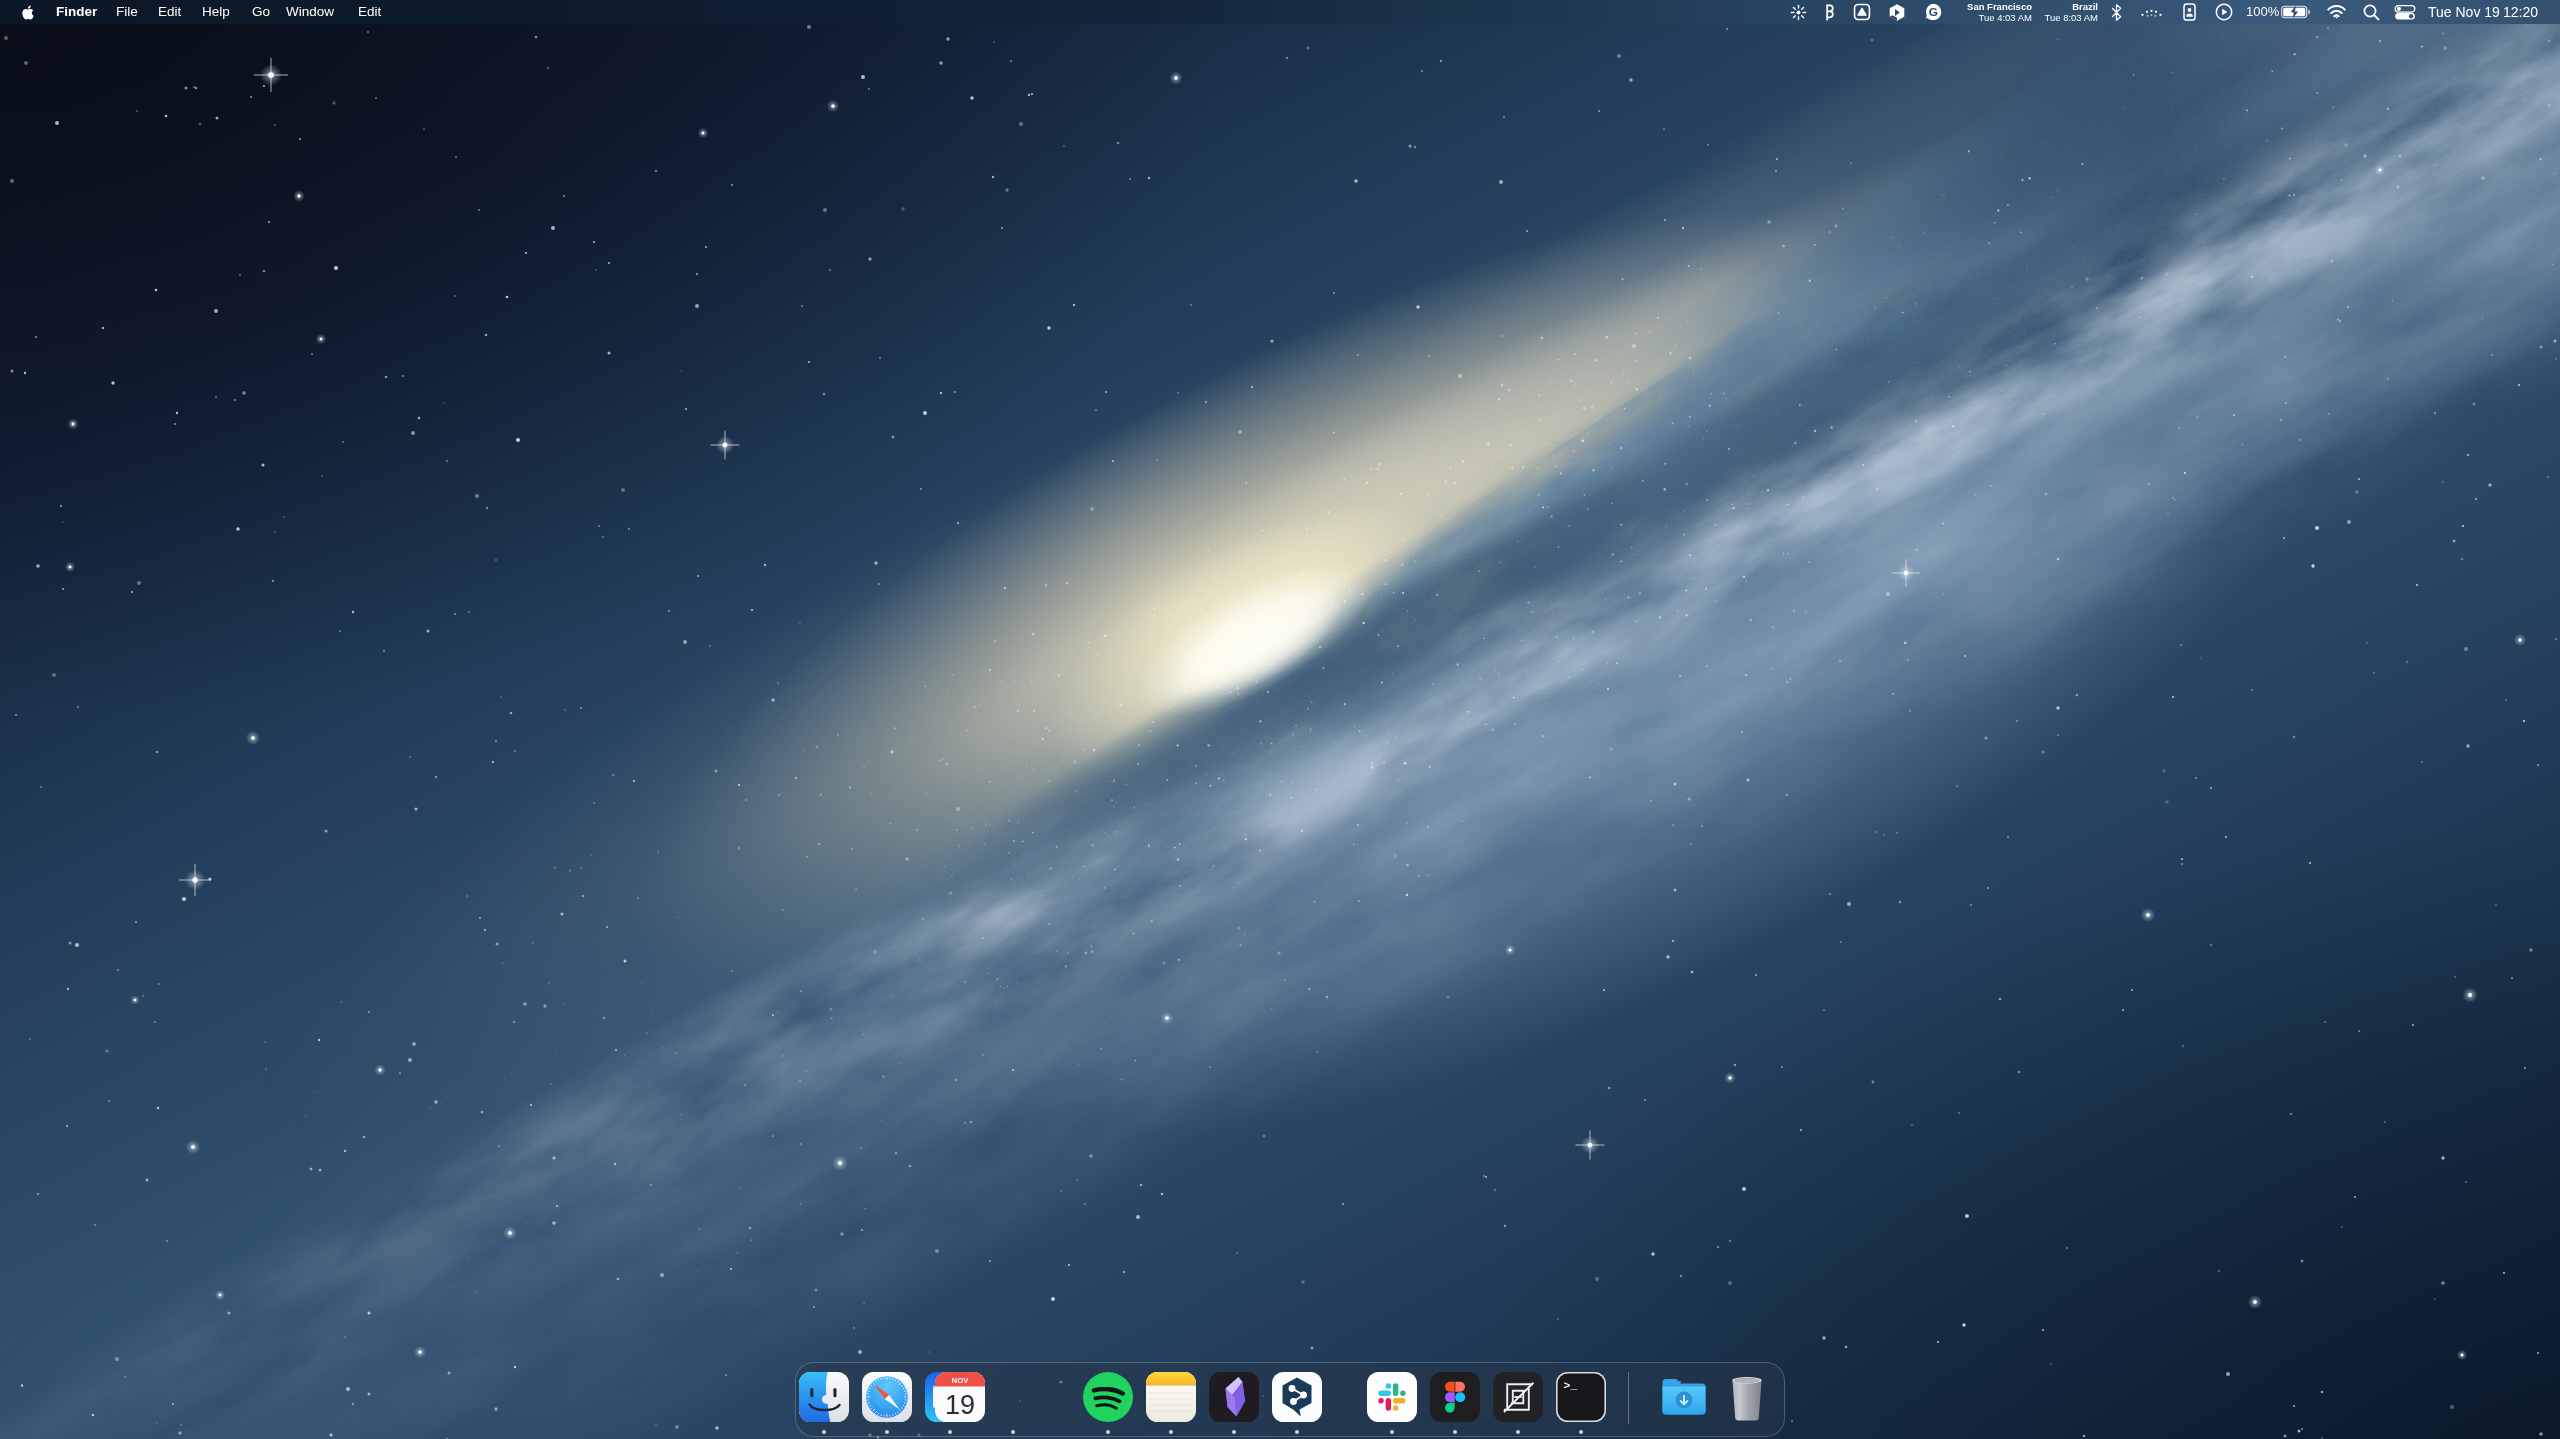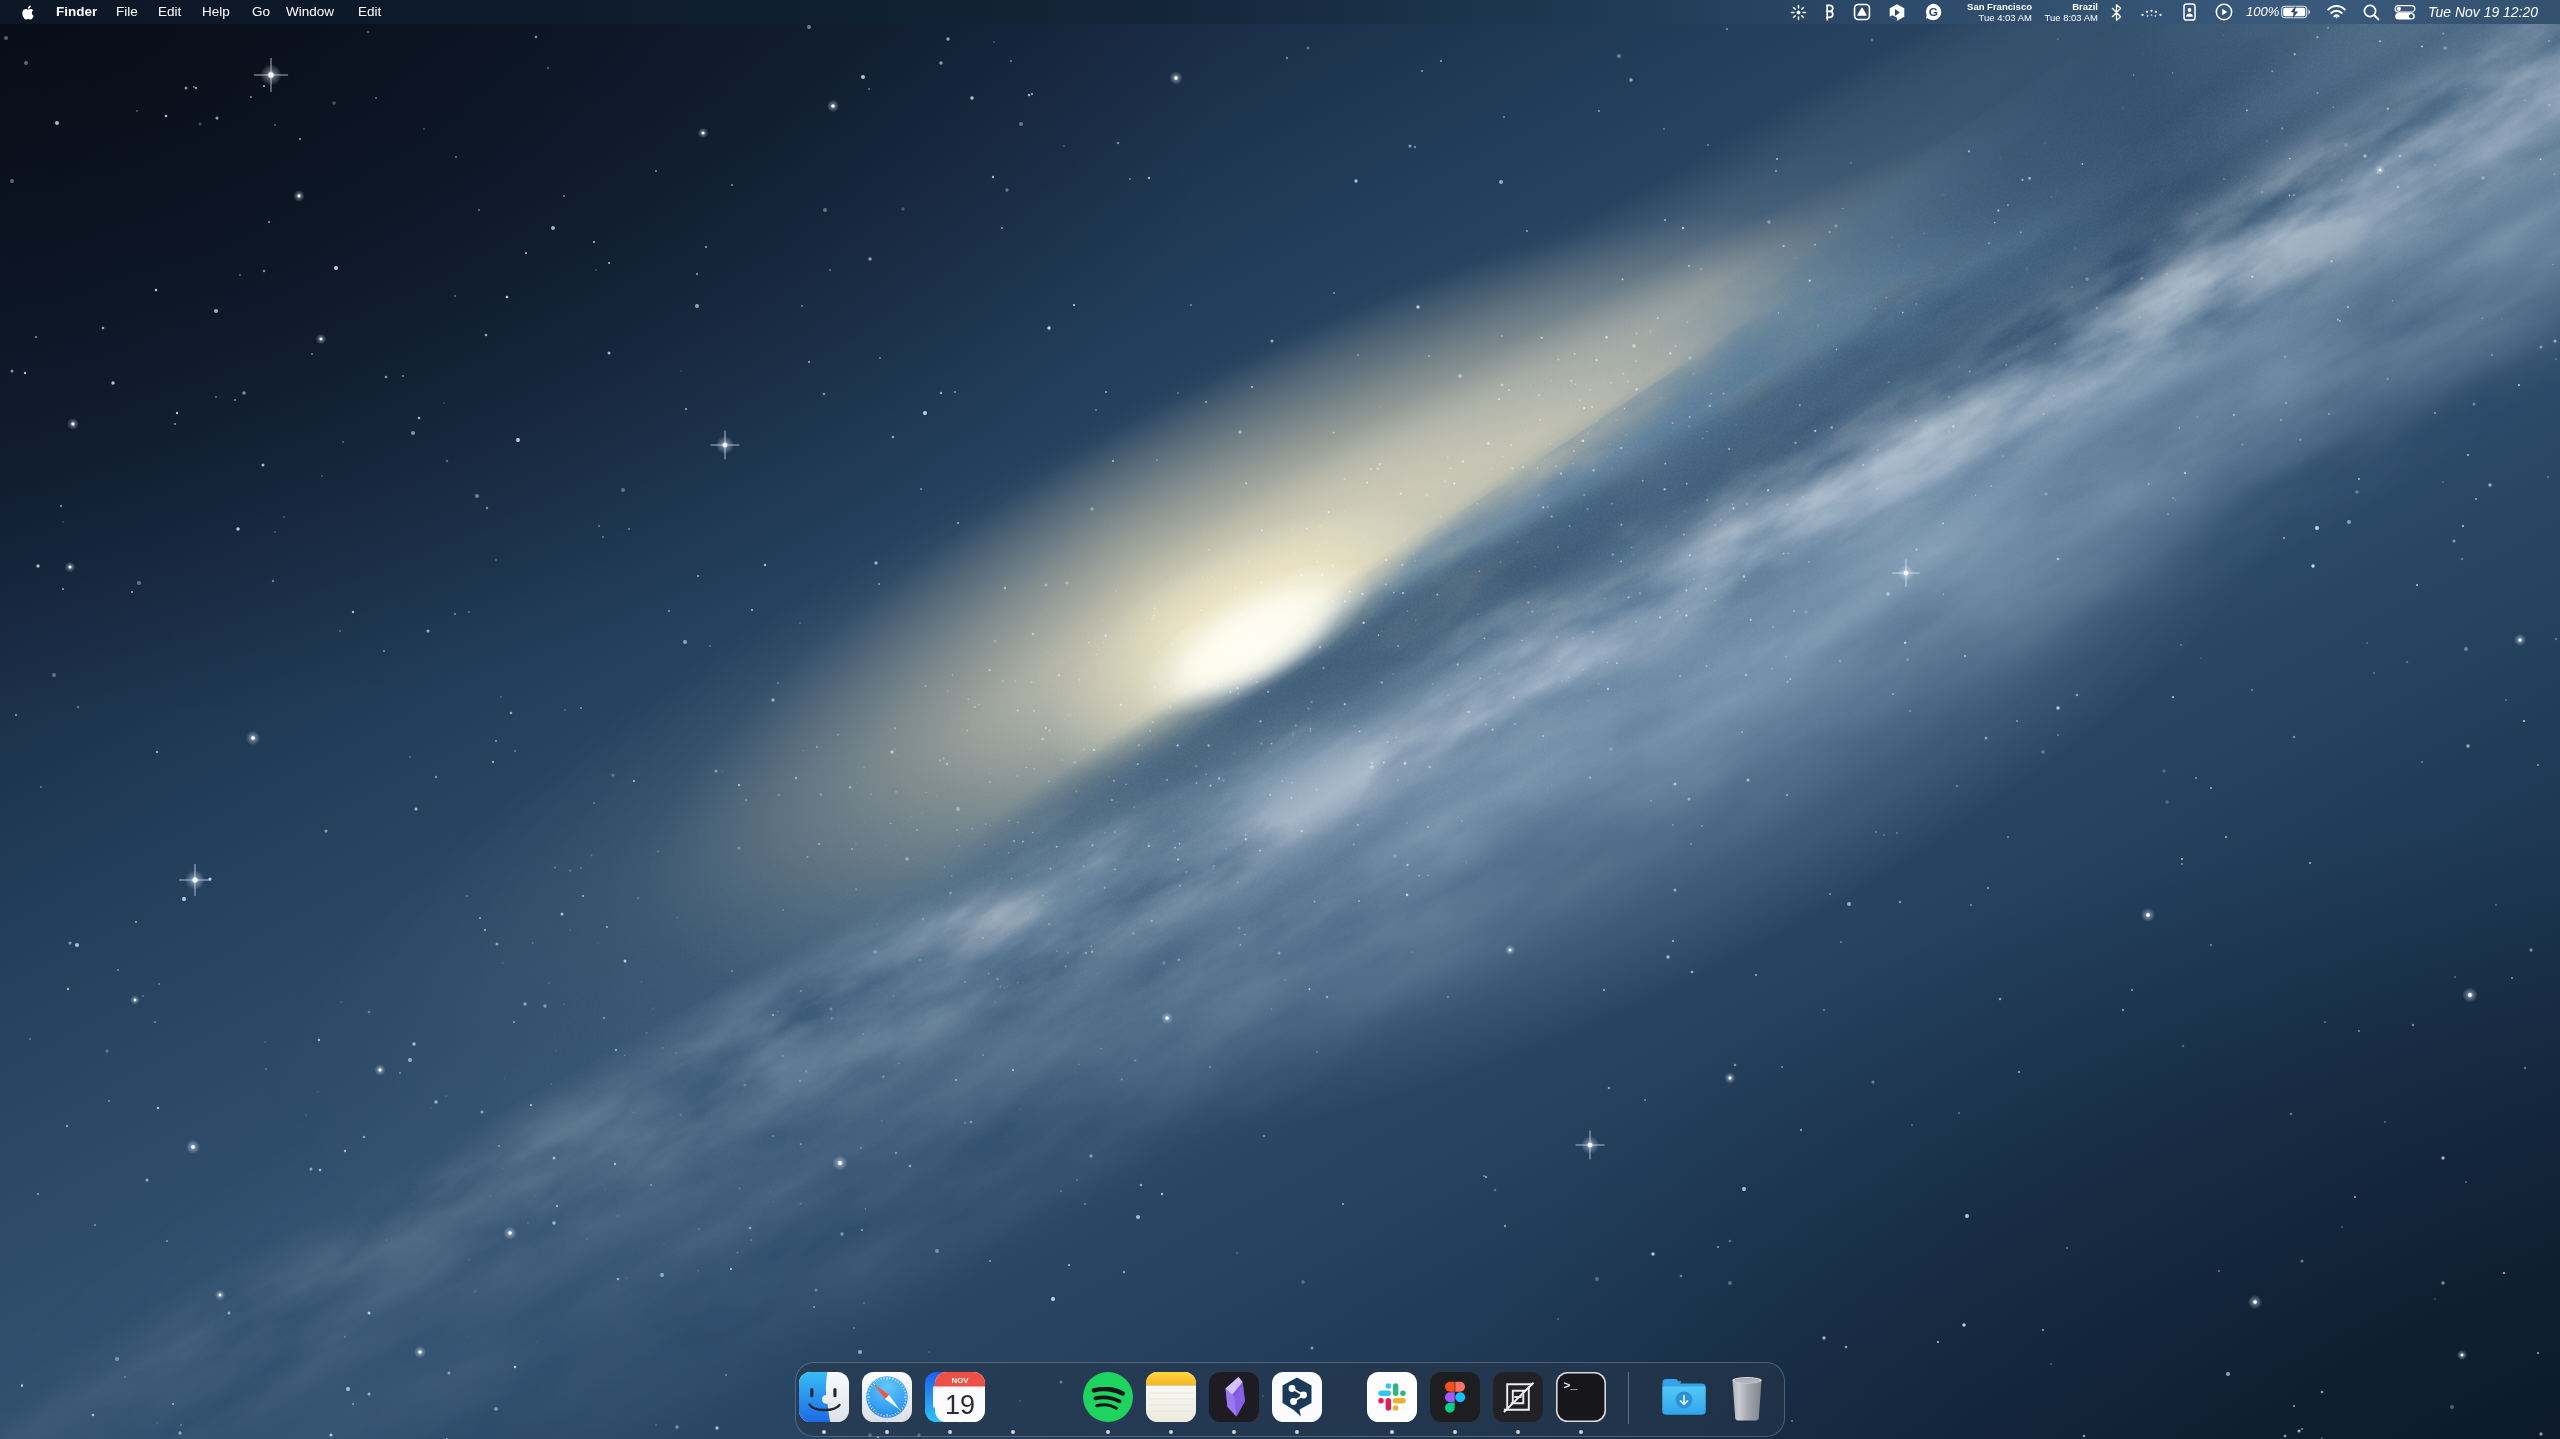--- a/index.html
+++ b/index.html
@@ -4,21 +4,21 @@
 #wall{position:absolute;top:0;left:0;}
 #menubar{position:absolute;top:0;left:0;width:2560px;height:24px;
  background:linear-gradient(to right,#0c1826 0%,#0d1a2b 20%,#132539 45%,#1e3953 62%,#2c4a69 74%,#335272 82%,#3a5a7c 90%,#33516f 100%);}
 .mleft .mi{position:absolute;top:0;height:24px;line-height:24px;color:#ffffff;font-size:13.5px;}
 .mi.bold{font-weight:bold;}
 .mi.apple{left:21px;top:3.5px;height:17px;line-height:17px;}
 .mright .si{position:absolute;top:0;height:24px;display:flex;align-items:center;}
 .mright .si svg{display:block;}
 .tz{position:absolute;top:1px;color:#fff;text-align:right;line-height:11px;font-size:9.5px;display:inline-block;}
 .tz b{display:block;font-size:9.5px;}
-.stxt{position:absolute;top:0;height:24px;line-height:24px;color:#fff;font-size:13px;font-style:italic;}
+.stxt{position:absolute;top:0;height:24px;line-height:24px;color:#fff;font-size:13px;}
 .stxt.big{font-size:14px;}
 #dock{position:absolute;left:795px;top:1362px;width:990px;height:75px;border-radius:19px;
  background:rgba(38,55,74,0.55);border:1px solid rgba(255,255,255,0.22);box-sizing:border-box;}
 .dicon{position:absolute;top:1371px;width:52px;height:52px;}
 .dicon svg{display:block;}
 .ddot{position:absolute;top:1429.5px;width:4px;height:4px;border-radius:50%;background:rgba(235,240,245,0.85);}
 #dsep{position:absolute;left:1628px;top:1372px;width:1px;height:52px;background:rgba(255,255,255,0.3);}
 </style></head>
 <body>
 <svg id="wall" width="2560" height="1439" viewBox="0 0 2560 1439">

